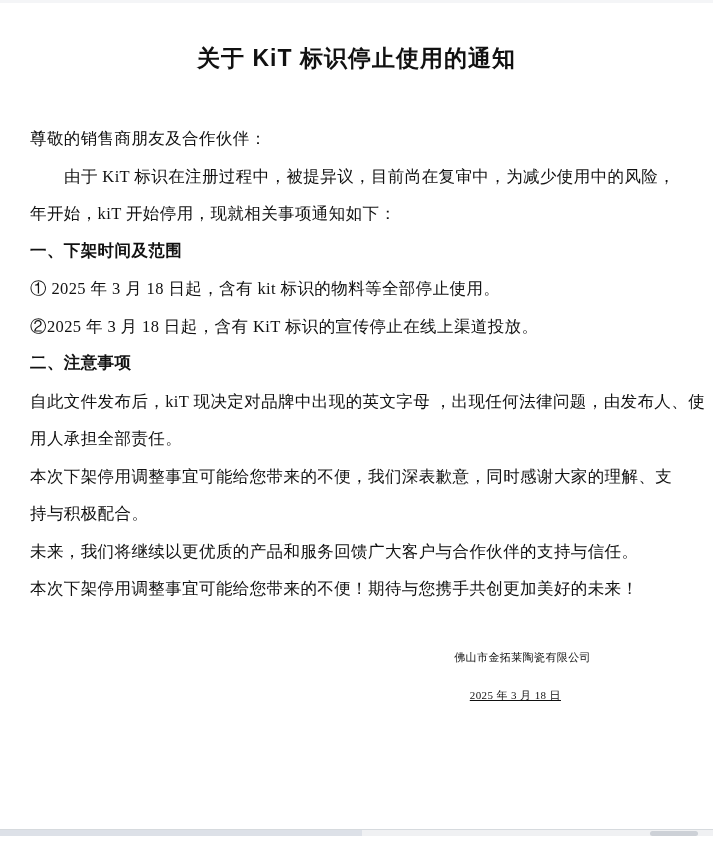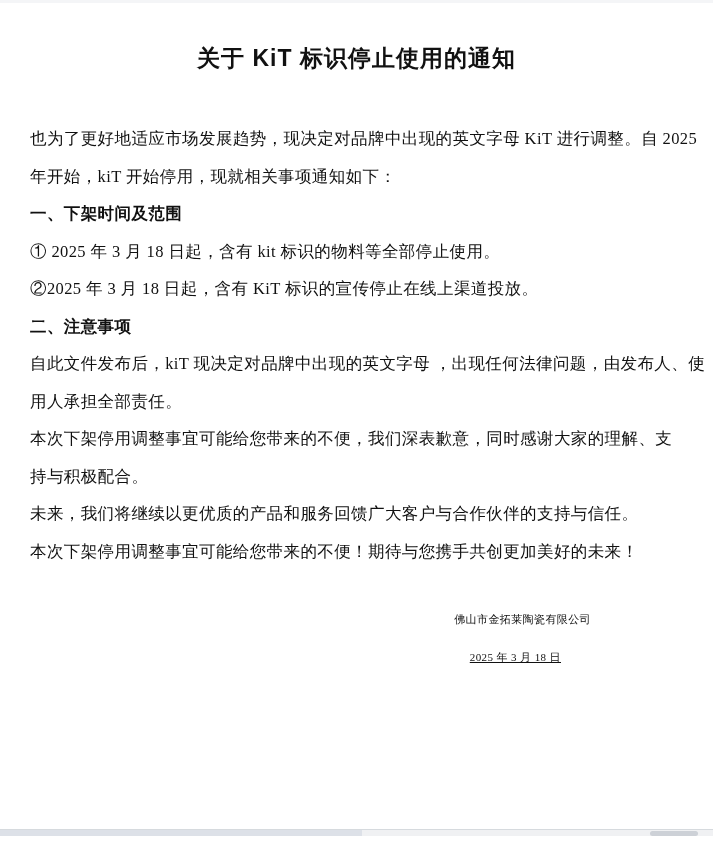--- a/index.html
+++ b/index.html
@@ -41,21 +41,21 @@
     height: 37.5px;
     line-height: 37.5px;
     font-size: 16.5px;
     letter-spacing: 0.4px;
     white-space: nowrap;
   }
   .body-text p.indent {
     text-indent: 34px;
   }
   .body-text p.heading {
-    font-family: Liberation Serif, serif;
+    font-family: Liberation Mono, monospace;
     font-weight: bold;
     font-size: 16.5px;
   }
   .signature-block {
     margin: 30px 0 0 0;
   }
   .signature-block p {
     margin: 0;
     height: 38px;
     line-height: 38px;
@@ -94,21 +94,22 @@
 </style>
 </head>
 <body>
 
 <div class="page">
   <div class="top-edge"></div>
 
   <h1 class="doc-title"><span>关于 KiT 标识停止使用的通知</span></h1>
 
   <div class="body-text">
-    <p>也为了更好地适应市场发展趋势，现决定对品牌中出现的英文字母 KiT 进行调整。自 2025</p>
+    <p>尊敬的销售商朋友及合作伙伴：</p>
+    <p class="indent">由于 KiT 标识在注册过程中，被提异议，目前尚在复审中，为减少使用中的风险，</p>
     <p>年开始，kiT 开始停用，现就相关事项通知如下：</p>
     <p class="heading">一、下架时间及范围</p>
     <p>① 2025 年 3 月 18 日起，含有 kit 标识的物料等全部停止使用。</p>
     <p>②2025 年 3 月 18 日起，含有 KiT 标识的宣传停止在线上渠道投放。</p>
     <p class="heading">二、注意事项</p>
     <p>自此文件发布后，kiT 现决定对品牌中出现的英文字母 ，出现任何法律问题，由发布人、使</p>
     <p>用人承担全部责任。</p>
     <p>本次下架停用调整事宜可能给您带来的不便，我们深表歉意，同时感谢大家的理解、支</p>
     <p>持与积极配合。</p>
     <p>未来，我们将继续以更优质的产品和服务回馈广大客户与合作伙伴的支持与信任。</p>

